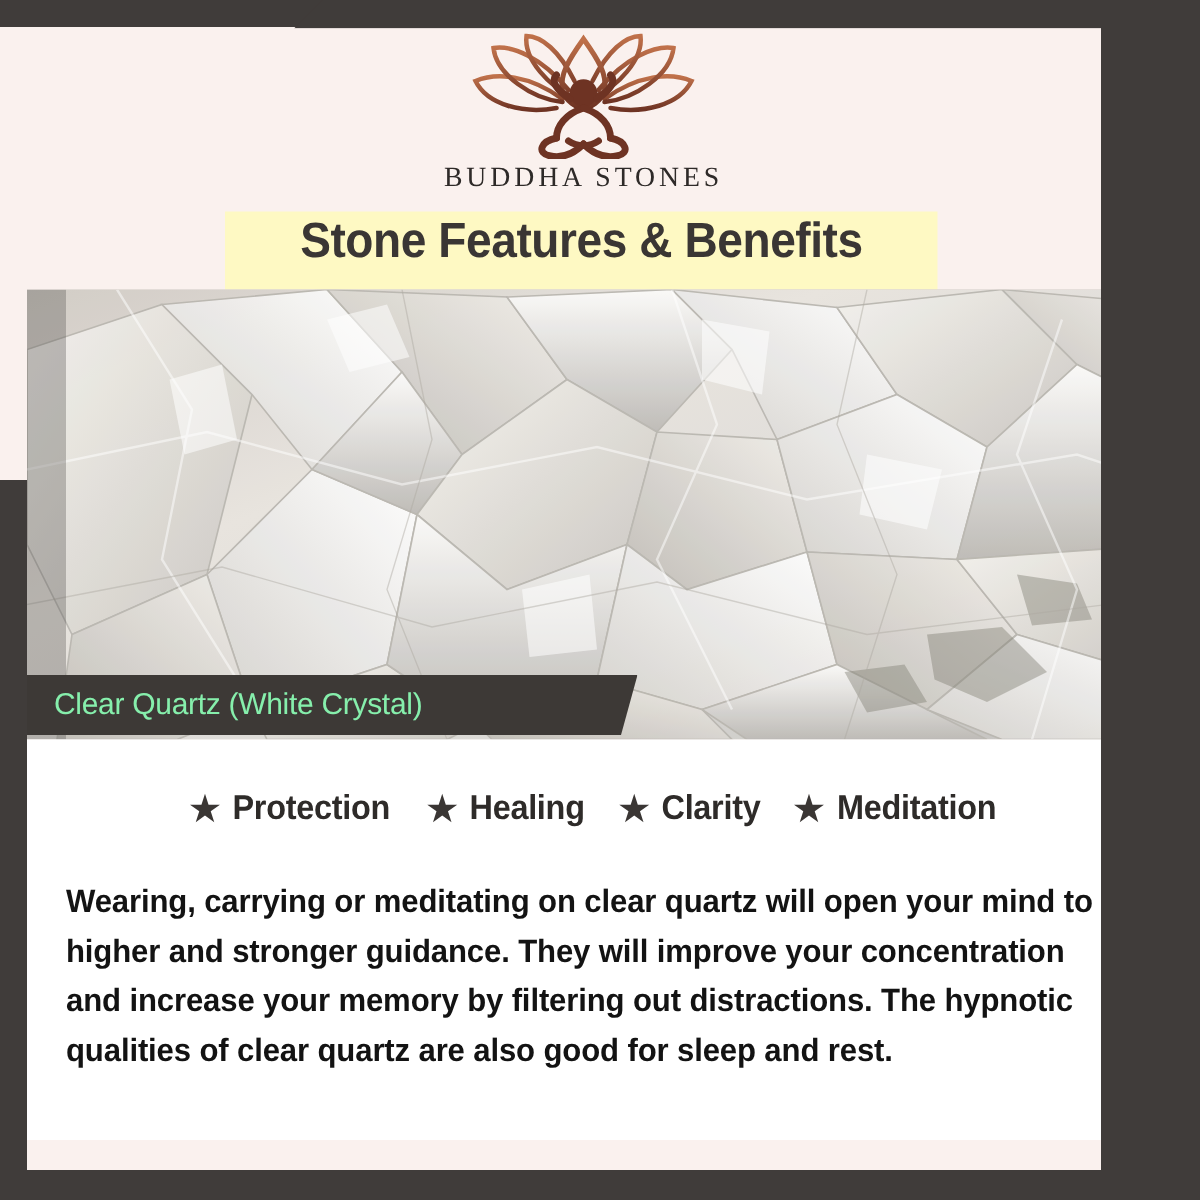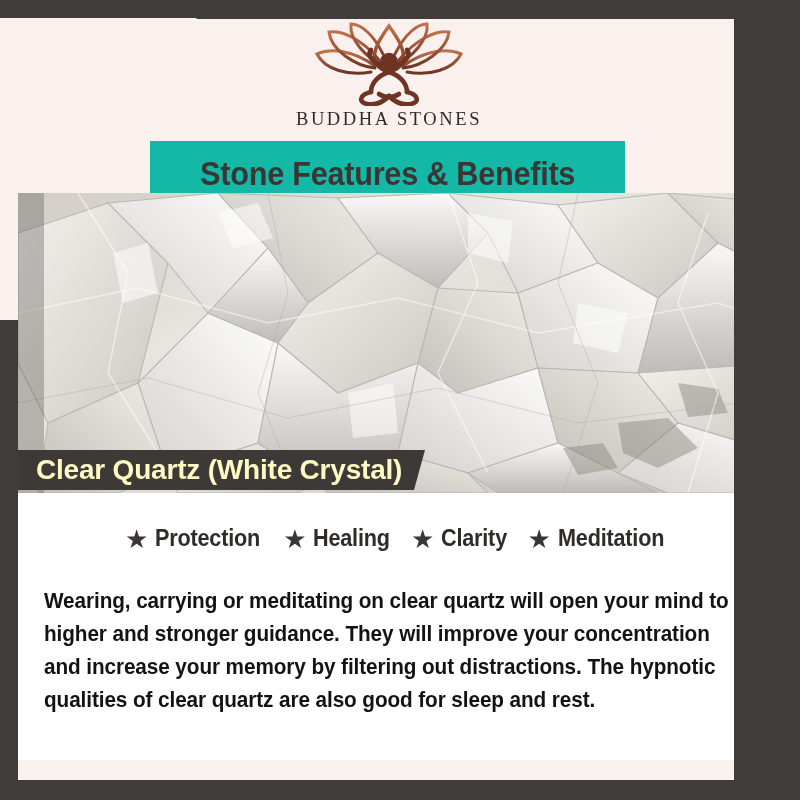--- a/index.html
+++ b/index.html
@@ -44,22 +44,22 @@
   .logo-word{
     margin-top:3px;
     font-family:"Liberation Serif", serif;
     font-size:18.5px;letter-spacing:2.6px;font-weight:400;
     color:#2e2a28;
   }
 
   
   .title-band{
     position:absolute;left:150px;top:141px;width:475px;height:52px;
-    background:#14b8a6;
-    display:flex;align-items:flex-end;justify-content:center;
+    background:#fef9c3;
+    display:flex;align-items:flex-start;justify-content:center;
   }
   .title-text{
     font-family:"Liberation Sans", sans-serif;
     font-weight:700;font-size:33px;letter-spacing:-0.3px;
     color:#3a3634;
     transform:scaleX(0.93);transform-origin:center;
     white-space:nowrap;
   }
 
   
@@ -70,21 +70,21 @@
   .photo svg{display:block;width:760px;height:300px;}
 
   
   .caption{
     position:absolute;left:18px;top:450px;width:407px;height:40px;
     background:#3d3936;
     clip-path:polygon(0 0, 407px 0, 396px 40px, 0 40px);
     display:flex;align-items:center;
   }
   .caption-text{
-    color:#fef9c3;font-weight:700;font-size:28px;letter-spacing:-0.2px;
+    color:#86efac;font-weight:400;font-size:20px;letter-spacing:-0.2px;
     padding-left:18px;white-space:nowrap;
     font-family:"Liberation Sans", sans-serif;
   }
 
   
   .content{
     position:absolute;left:18px;top:493px;width:760px;height:267px;
     background:#ffffff;
   }
 

